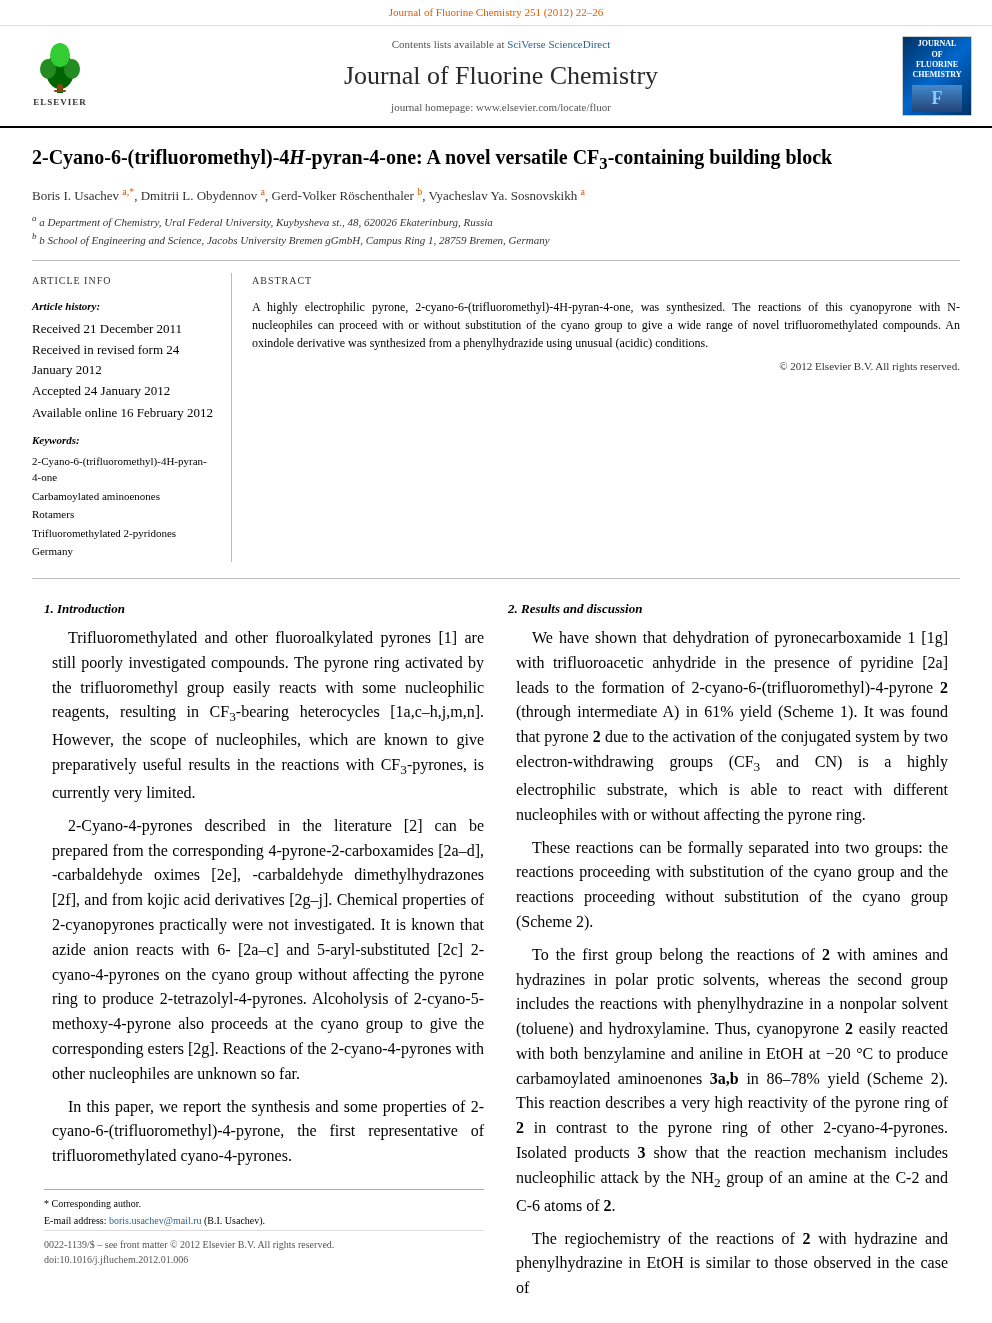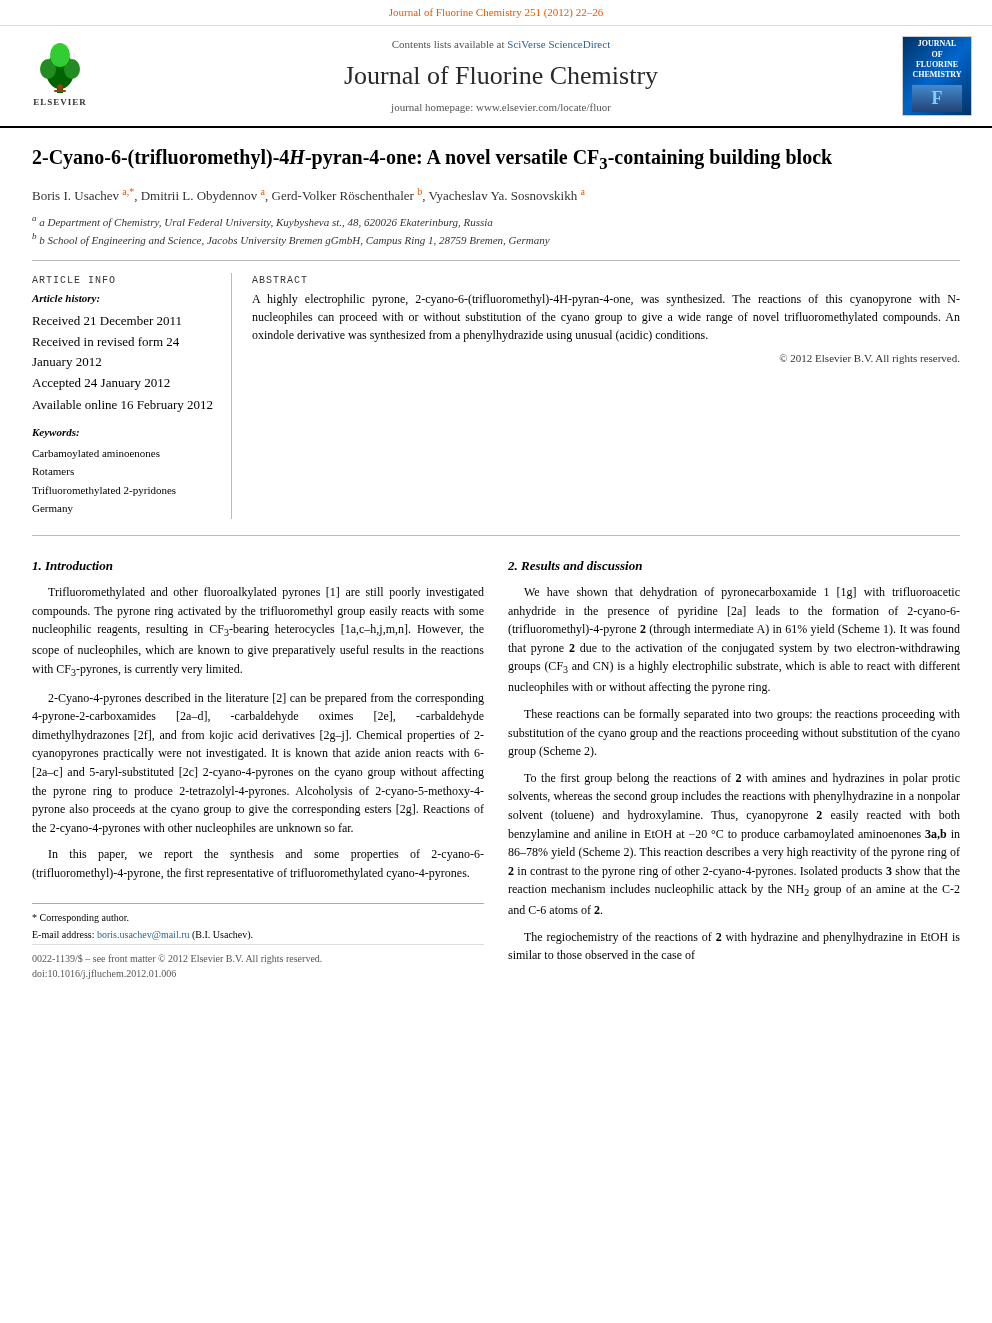--- a/index.html
+++ b/index.html
@@ -126,22 +126,22 @@
     }
     .col-right {
       flex: 1;
       font-size: 12px;
     }
     .section-label {
       font-size: 10px;
       letter-spacing: 1px;
       color: #333;
       text-transform: uppercase;
-      margin-bottom: 2px;
-      font-family: Liberation Mono, monospace;
+      margin-bottom: 10px;
+      font-family: Liberation Serif, serif;
     }
     .article-info-heading {
       font-style: italic;
       font-weight: bold;
       font-size: 11px;
       margin-bottom: 4px;
     }
     .article-info-item {
       margin-bottom: 2px;
       font-size: 13px;
@@ -162,21 +162,21 @@
       line-height: 1.5;
       text-align: justify;
     }
     .copyright-line {
       font-size: 11px;
       text-align: right;
       margin-top: 6px;
       color: #333;
     }
     .main-content {
-      padding: 16px 32px 0;
+      padding: 16px 44px 0;
     }
     .two-col-main {
       display: flex;
       gap: 24px;
     }
     .col-main-left {
       flex: 1;
       font-size: 12px;
       text-align: justify;
     }
@@ -188,22 +188,23 @@
     .section-heading {
       font-size: 13px;
       font-weight: bold;
       font-style: italic;
       margin-bottom: 8px;
       margin-top: 4px;
     }
     .para-indent {
       text-indent: 16px;
       margin-bottom: 8px;
-      font-size: 12px;
+      font-size: 16px;
       line-height: 1.55;
+      margin-left: 8px;
     }
     .footnote-section {
       border-top: 1px solid #aaa;
       margin-top: 20px;
       padding-top: 6px;
       font-size: 10px;
     }
     .footnote-item {
       margin-bottom: 2px;
       font-size: 10px;
@@ -281,20 +282,21 @@
 
     <div class="col-left">
       <div class="section-label">ARTICLE INFO</div>
       <div class="article-info-heading">Article history:</div>
       <div class="article-info-item">Received 21 December 2011</div>
       <div class="article-info-item">Received in revised form 24 January 2012</div>
       <div class="article-info-item">Accepted 24 January 2012</div>
       <div class="article-info-item">Available online 16 February 2012</div>
 
       <div class="keywords-heading">Keywords:</div>
+      <div class="keyword-item">2-Cyano-6-(trifluoromethyl)-4H-pyran-4-one</div>
       <div class="keyword-item">Carbamoylated aminoenones</div>
       <div class="keyword-item">Rotamers</div>
       <div class="keyword-item">Trifluoromethylated 2-pyridones</div>
       <div class="keyword-item">Germany</div>
     </div>
 
     <div class="col-right">
       <div class="section-label">ABSTRACT</div>
       <div class="abstract-text">A highly electrophilic pyrone, 2-cyano-6-(trifluoromethyl)-4H-pyran-4-one, was synthesized. The reactions of this cyanopyrone with N-nucleophiles can proceed with or without substitution of the cyano group to give a wide range of novel trifluoromethylated compounds. An oxindole derivative was synthesized from a phenylhydrazide using unusual (acidic) conditions.</div>
       <div class="copyright-line">© 2012 Elsevier B.V. All rights reserved.</div>

